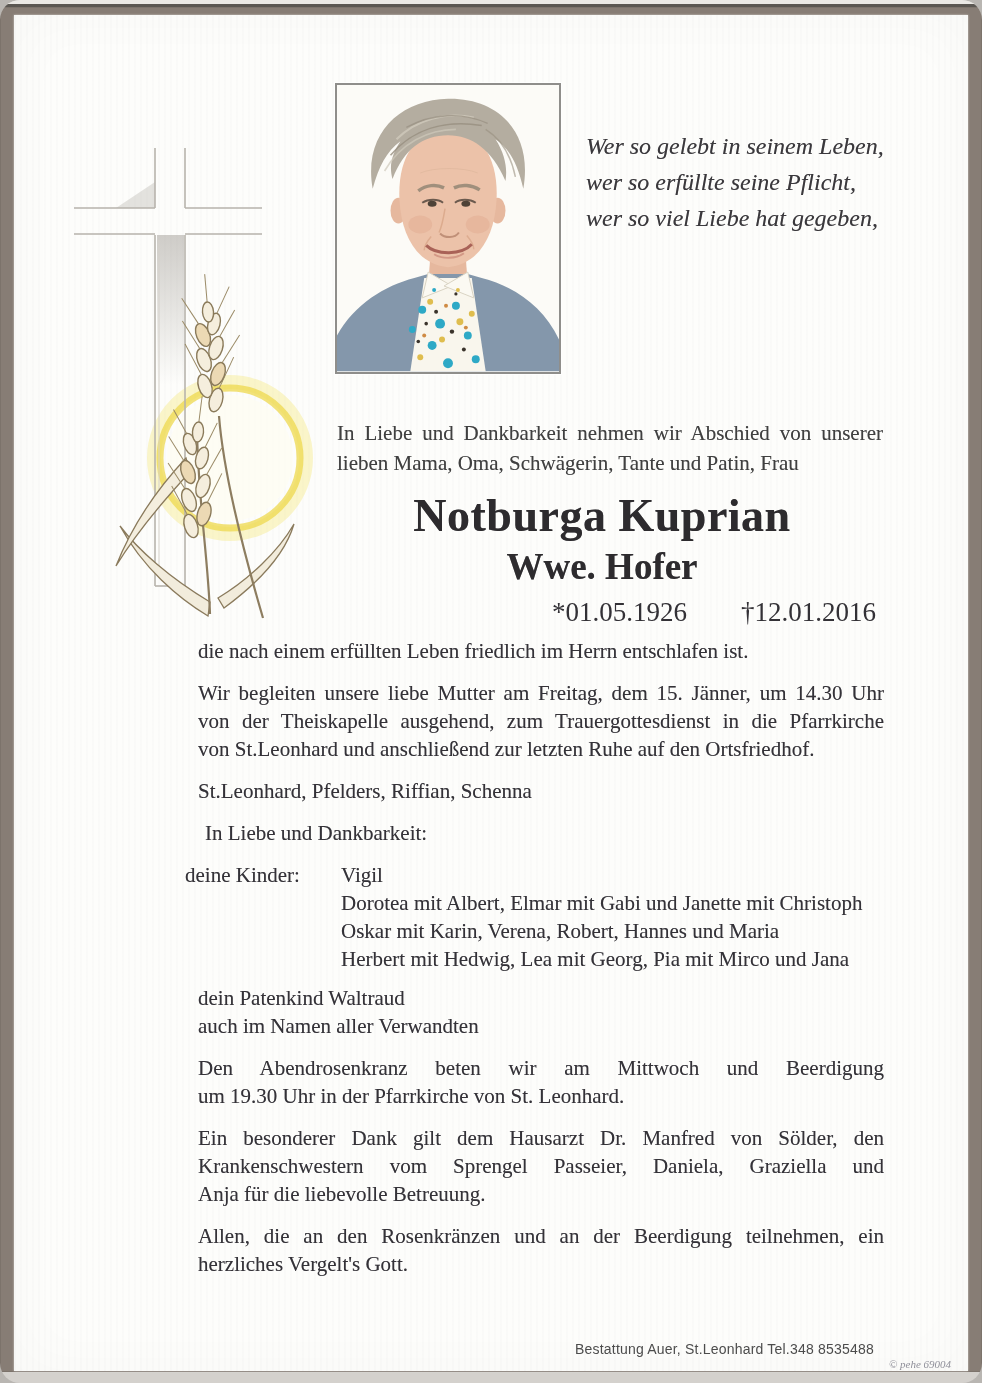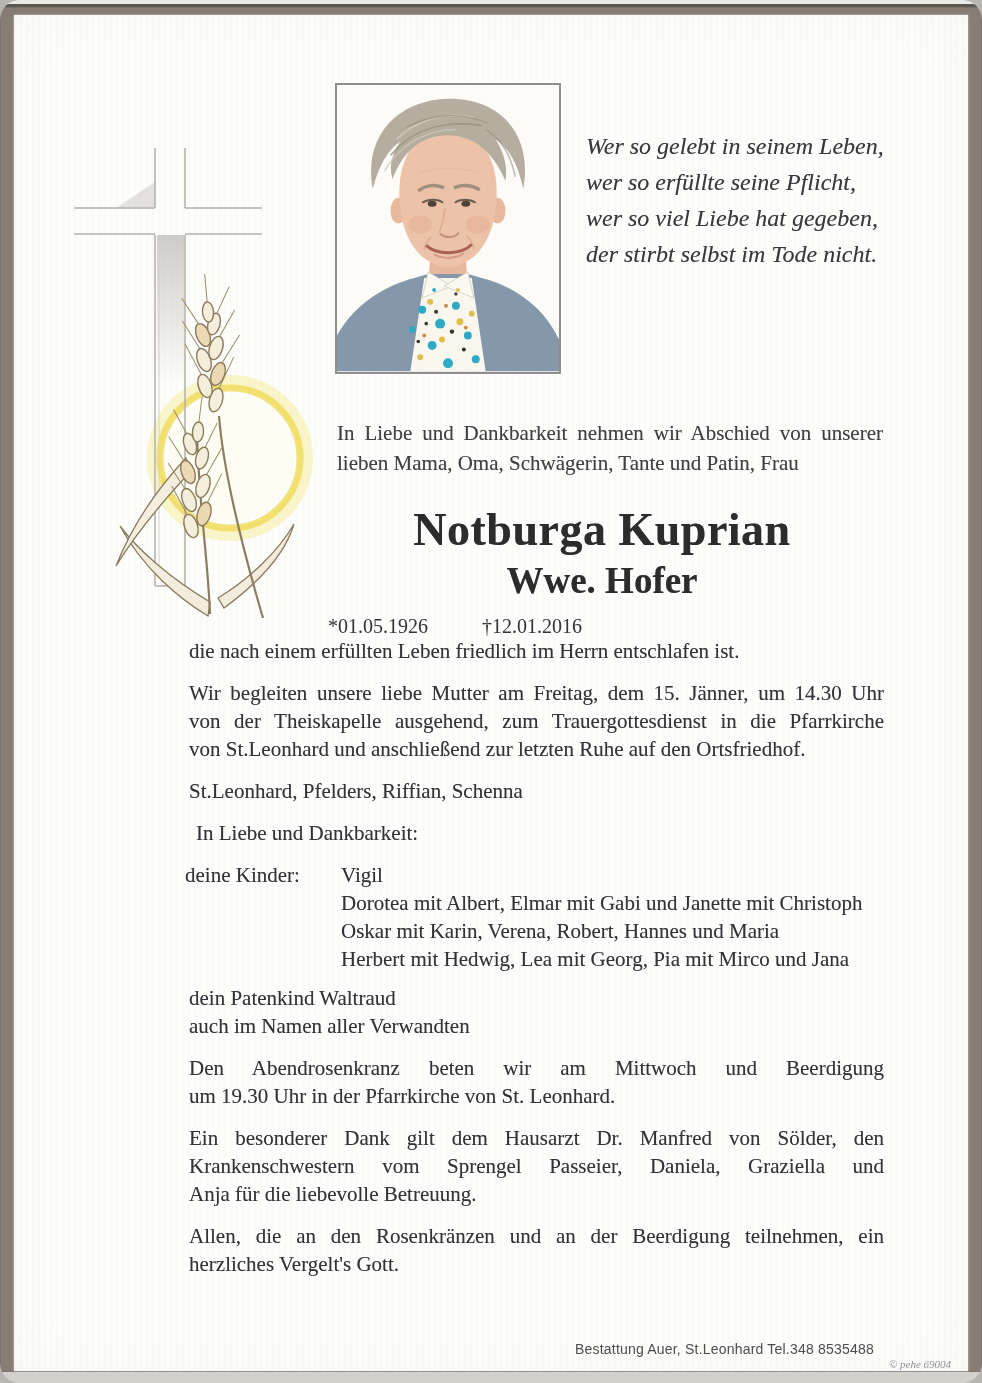--- a/index.html
+++ b/index.html
@@ -14,27 +14,27 @@
   .art{position:absolute;left:58px;top:128px;width:262px;height:512px;}
 
   .photo{position:absolute;left:335px;top:83px;width:222px;height:287px;border:2px solid #8f8e8b;background:#fcfbf7;box-shadow:0 0 0 1px rgba(255,255,255,.8);}
   .photo svg{display:block;width:100%;height:100%;}
 
   .poem{position:absolute;left:586px;top:128px;width:310px;font-style:italic;font-size:24px;line-height:36px;color:#3a383c;text-shadow:0 0 .4px rgba(40,40,45,.4);}
   .poem .pline{white-space:nowrap;}
 
   .intro{position:absolute;left:337px;top:418px;width:546px;font-size:21px;line-height:30px;color:#404040;text-shadow:0 0 .4px rgba(40,40,45,.35);}
 
-  .nameblock{position:absolute;left:328px;top:504px;width:548px;text-align:center;color:#2d2b2e;}
+  .nameblock{position:absolute;left:328px;top:490px;width:548px;text-align:center;color:#2d2b2e;}
   .name{font-size:46px;font-weight:bold;line-height:52px;letter-spacing:.5px;text-shadow:0 0 .5px rgba(30,30,35,.5);}
   .name2{font-size:37px;font-weight:bold;line-height:42px;margin-top:4px;text-shadow:0 0 .5px rgba(30,30,35,.5);}
-  .dates{margin-top:9px;font-size:20px;line-height:30px;display:flex;justify-content:flex-start;gap:54px;color:#333136;}
+  .dates{margin-top:9px;font-size:27px;line-height:30px;display:flex;justify-content:flex-end;gap:54px;color:#333136;}
 
   .bodycol{position:absolute;left:185px;top:637px;width:699px;font-size:21px;line-height:28px;color:#343238;text-shadow:0 0 .4px rgba(40,40,45,.35);}
-  .bodycol p{margin:0 0 14px 4px;}
+  .bodycol p{margin:0 0 14px 13px;}
   .line{display:block;}
   .stretch{text-align:justify;text-align-last:justify;}
   .indented{padding-left:7px;}
   .kinder{display:flex;margin:0 0 11px 0;gap:28px;}
   .klabel{flex:0 0 128px;}
   .knames{flex:1;}
 
   .footer{position:absolute;left:575px;top:1341px;font-family:"Liberation Sans",sans-serif;font-size:14px;color:#4c4c4c;letter-spacing:.2px;}
   .printmark{position:absolute;left:889px;top:1358px;font-family:Liberation Serif, serif;font-size:11px;font-style:italic;color:#90909a;white-space:nowrap;}
 </style>
@@ -209,21 +209,20 @@
           <circle cx="88" cy="252" r="2" fill="#cf8b44"></circle>
         <circle cx="130" cy="244" r="2" fill="#cf8b44"></circle>
       </g>
     </svg>
   </div>
 
   <div class="poem">
     <div class="pline">Wer so gelebt in seinem Leben,</div>
     <div class="pline">wer so erfüllte seine Pflicht,</div>
     <div class="pline">wer so viel Liebe hat gegeben,</div>
-    <div class="pline">der stirbt selbst im Tode nicht.</div>
   </div>
 
   <div class="intro">
     <span class="line stretch">In Liebe und Dankbarkeit nehmen wir Abschied von unserer</span>
     <span class="line">lieben Mama, Oma, Schwägerin, Tante und Patin, Frau</span>
   </div>
 
   <div class="nameblock">
     <div class="name">Notburga Kuprian</div>
     <div class="name2">Wwe. Hofer</div>

